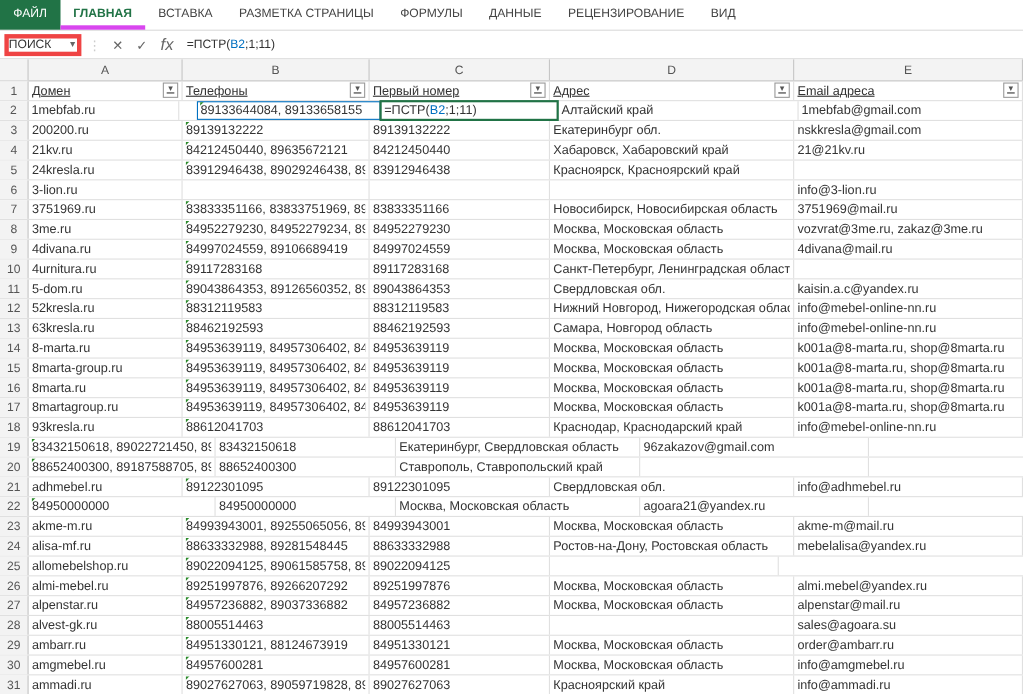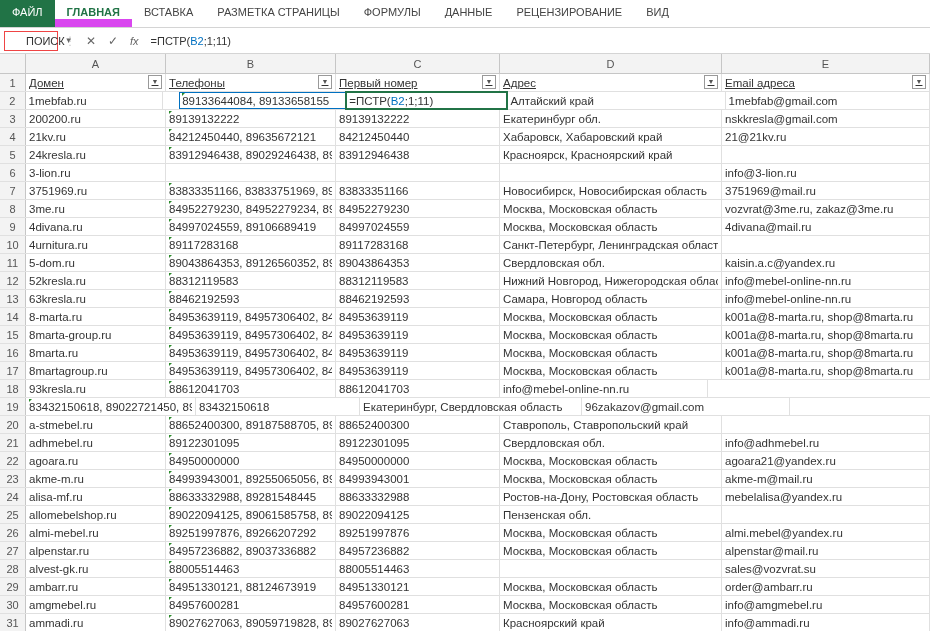--- a/index.html
+++ b/index.html
@@ -1,28 +1,28 @@
 <!DOCTYPE html>
 <html><head>
 <meta charset="utf-8">
 <style>
   * { box-sizing: border-box; margin: 0; padding: 0; }
   body { font-family: "Segoe UI", Tahoma, sans-serif; font-size: 12px; color: #333; background: #fff; width: 930px; }
   
   .ribbon-tabs { display: flex; background: #fff; border-bottom: 1px solid #d4d4d4; height: 28px; align-items: stretch; }
   .ribbon-tab { padding: 6px 12px 4px; font-size: 11px; color: #444; cursor: pointer; }
   .ribbon-tab.file { background: #217346; color: #fff; font-weight: normal; }
-  .ribbon-tab.active { border-bottom: 8px solid #d946ef; color: #217346; font-weight: 600; }
+  .ribbon-tab.active { border-bottom: 4px solid #d946ef; color: #217346; font-weight: 600; }
   
   .formula-bar { display: flex; align-items: center; height: 26px; border-bottom: 1px solid #d4d4d4; background: #fff; padding: 2px 4px; gap: 4px; }
-  .name-box { width: 54px; height: 20px; border: 1px solid #ef4444; padding: 1px 21px; font-size: 11px; display: flex; align-items: center; justify-content: space-between; }
+  .name-box { width: 70px; height: 20px; border: 4px solid #ef4444; padding: 1px 0; font-size: 11px; display: flex; align-items: center; justify-content: space-between; }
   .name-box-dd { font-size: 8px; color: #666; }
   .fb-sep { color: #ccc; padding: 0 2px; }
   .fb-btn { width: 18px; text-align: center; color: #666; font-size: 12px; cursor: pointer; }
-  .fb-fx { font-style: italic; font-size: 11px; color: #666; padding: 0 4px; }
+  .fb-fx { font-style: italic; font-size: 15px; color: #666; padding: 0 4px; }
   .formula-input { flex: 1; border: none; font-size: 11px; padding: 2px 4px; outline: none; color: #333; }
   
   .sheet { position: relative; }
   .col-headers { display: flex; height: 20px; background: #f3f3f3; border-bottom: 1px solid #c6c6c6; }
   .corner { width: 26px; border-right: 1px solid #c6c6c6; background: #f3f3f3; }
   .col-h { border-right: 1px solid #c6c6c6; text-align: center; font-size: 11px; color: #555; line-height: 20px; }
   .col-A { width: 140px; }
   .col-B { width: 170px; }
   .col-C { width: 164px; }
   .col-D { width: 222px; }
@@ -398,20 +398,23 @@
         <div class="row-h">18</div>
         <div class="cell col-A">
           <div class="cell-wrap"><span>93kresla.ru</span></div>
         </div>
         <div class="cell col-B">
           <div class="cell-wrap"><div class="filter-corner"></div><span>88612041703</span></div>
         </div>
         <div class="cell col-C">
           <div class="cell-wrap"><span>88612041703</span></div>
         </div>
+        <div class="cell col-D">
+          <div class="cell-wrap"><span>Краснодар, Краснодарский край</span></div>
+        </div>
         <div class="cell col-E">
           <div class="cell-wrap"><span>info@mebel-online-nn.ru</span></div>
         </div>
       </div>
       <div class="row">
         <div class="row-h">19</div>
         <div class="cell col-B">
           <div class="cell-wrap"><div class="filter-corner"></div><span>83432150618, 89022721450, 89533432150618</span></div>
         </div>
         <div class="cell col-C">
@@ -419,23 +422,20 @@
         </div>
         <div class="cell col-D">
           <div class="cell-wrap"><span>Екатеринбург, Свердловская область</span></div>
         </div>
         <div class="cell col-E">
           <div class="cell-wrap"><span>96zakazov@gmail.com</span></div>
         </div>
       </div>
       <div class="row">
         <div class="row-h">20</div>
-        <div class="cell col-A">
-          <div class="cell-wrap"><span>a-stmebel.ru</span></div>
-        </div>
         <div class="cell col-B">
           <div class="cell-wrap"><div class="filter-corner"></div><span>88652400300, 89187588705, 89628652400300</span></div>
         </div>
         <div class="cell col-C">
           <div class="cell-wrap"><span>88652400300</span></div>
         </div>
         <div class="cell col-D">
           <div class="cell-wrap"><span>Ставрополь, Ставропольский край</span></div>
         </div>
         <div class="cell col-E">
@@ -455,23 +455,20 @@
         </div>
         <div class="cell col-D">
           <div class="cell-wrap"><span>Свердловская обл.</span></div>
         </div>
         <div class="cell col-E">
           <div class="cell-wrap"><span>info@adhmebel.ru</span></div>
         </div>
       </div>
       <div class="row">
         <div class="row-h">22</div>
-        <div class="cell col-A">
-          <div class="cell-wrap"><span>agoara.ru</span></div>
-        </div>
         <div class="cell col-B">
           <div class="cell-wrap"><div class="filter-corner"></div><span>84950000000</span></div>
         </div>
         <div class="cell col-C">
           <div class="cell-wrap"><span>84950000000</span></div>
         </div>
         <div class="cell col-D">
           <div class="cell-wrap"><span>Москва, Московская область</span></div>
         </div>
         <div class="cell col-E">
@@ -518,23 +515,20 @@
         <div class="row-h">25</div>
         <div class="cell col-A">
           <div class="cell-wrap"><span>allomebelshop.ru</span></div>
         </div>
         <div class="cell col-B">
           <div class="cell-wrap"><div class="filter-corner"></div><span>89022094125, 89061585758, 89989022094125</span></div>
         </div>
         <div class="cell col-C">
           <div class="cell-wrap"><span>89022094125</span></div>
         </div>
-        <div class="cell col-D">
-          <div class="cell-wrap"><span>Пензенская обл.</span></div>
-        </div>
         <div class="cell col-E">
           <div class="cell-wrap"><span></span></div>
         </div>
       </div>
       <div class="row">
         <div class="row-h">26</div>
         <div class="cell col-A">
           <div class="cell-wrap"><span>almi-mebel.ru</span></div>
         </div>
         <div class="cell col-B">
@@ -576,21 +570,21 @@
         <div class="cell col-B">
           <div class="cell-wrap"><div class="filter-corner"></div><span>88005514463</span></div>
         </div>
         <div class="cell col-C">
           <div class="cell-wrap"><span>88005514463</span></div>
         </div>
         <div class="cell col-D">
           <div class="cell-wrap"><span></span></div>
         </div>
         <div class="cell col-E">
-          <div class="cell-wrap"><span>sales@vozvrat.su</span></div>
+          <div class="cell-wrap"><span>sales@agoara.su</span></div>
         </div>
       </div>
       <div class="row">
         <div class="row-h">29</div>
         <div class="cell col-A">
           <div class="cell-wrap"><span>ambarr.ru</span></div>
         </div>
         <div class="cell col-B">
           <div class="cell-wrap"><div class="filter-corner"></div><span>84951330121, 88124673919</span></div>
         </div>

